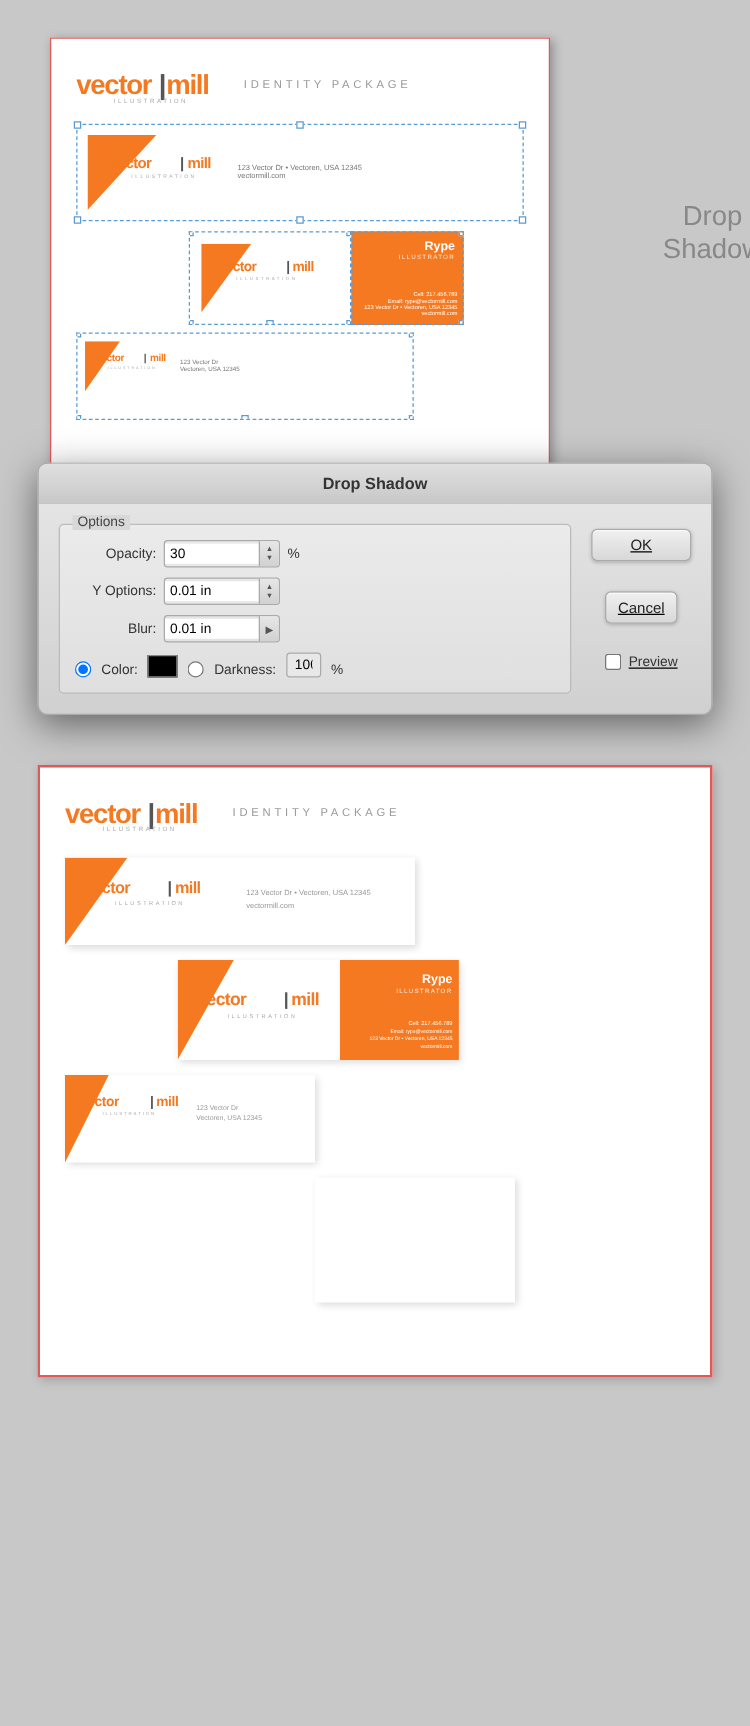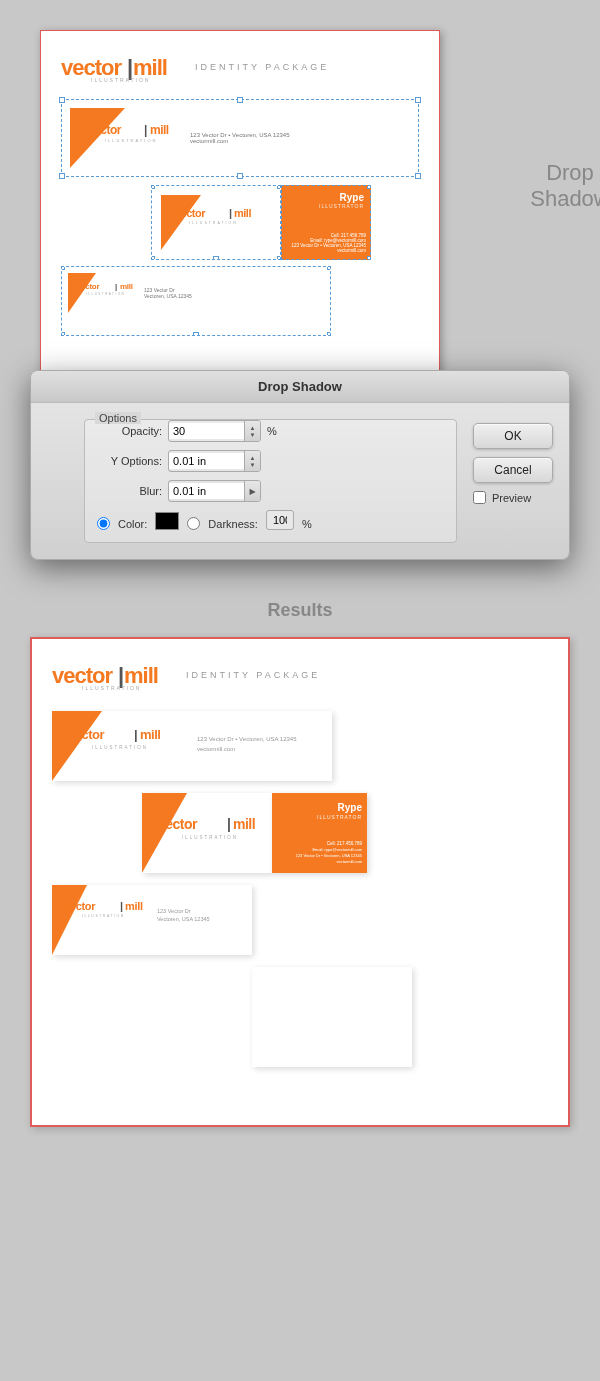--- a/index.html
+++ b/index.html
@@ -135,31 +135,32 @@
       gap: 16px;
     }
 
     .dialog-left {
       flex: 1;
     }
 
     .dialog-right {
       display: flex;
       flex-direction: column;
-      gap: 8px;
+      gap: 24px;
+      align-items: center;
       padding-top: 4px;
+      text-decoration: underline;
     }
 
     .options-group {
       border: 1px solid #bbb;
       border-radius: 4px;
-      padding: 0 12px 12px;
+      padding: 12px 12px 12px;
       position: relative;
       background: rgba(255,255,255,0.3);
-      margin-left: 37px;
     }
 
     .options-legend {
       position: absolute;
       top: -8px;
       left: 10px;
       background: #d8d8d8;
       padding: 0 4px;
       font-size: 11px;
       color: #444;
@@ -323,21 +324,21 @@
       cursor: pointer;
       color: #222;
       box-shadow: 0 1px 3px rgba(0,0,0,0.2), inset 0 1px 0 rgba(255,255,255,0.7);
     }
 
     .btn-cancel {
       background: linear-gradient(to bottom, #f0f0f0, #d8d8d8);
       border: 1px solid #aaa;
       border-radius: 5px;
       padding: 5px 0;
-      width: 80px;
+      width: 58px;
       font-size: 12px;
       cursor: pointer;
       color: #222;
       box-shadow: 0 1px 3px rgba(0,0,0,0.2), inset 0 1px 0 rgba(255,255,255,0.7);
     }
 
     .preview-row {
       display: flex;
       align-items: center;
       gap: 6px;
@@ -638,21 +639,20 @@
         <div class="preview-row">
           <input type="checkbox" style="">
           <span class="preview-label">Preview</span>
         </div>
       </div>
     </div>
   </div>
 </div>
 
 <div class="results-section">
-  <div class="results-title">Results</div>
 
   <div class="results-canvas">
 
     <div class="r-header">
       <svg width="120" height="32" viewBox="0 0 120 32">
         <text x="0" y="24" font-family="Arial Black, Arial" font-weight="900" font-size="22" fill="#f47920" letter-spacing="-1">vector</text>
         <text x="66" y="24" font-family="Arial Black, Arial" font-weight="900" font-size="22" fill="#555" letter-spacing="-1">|</text>
         <text x="72" y="24" font-family="Arial Black, Arial" font-weight="900" font-size="22" fill="#f47920" letter-spacing="-1">mill</text>
         <text x="30" y="31" font-family="Arial" font-size="5" fill="#aaa" letter-spacing="2">ILLUSTRATION</text>
       </svg>

